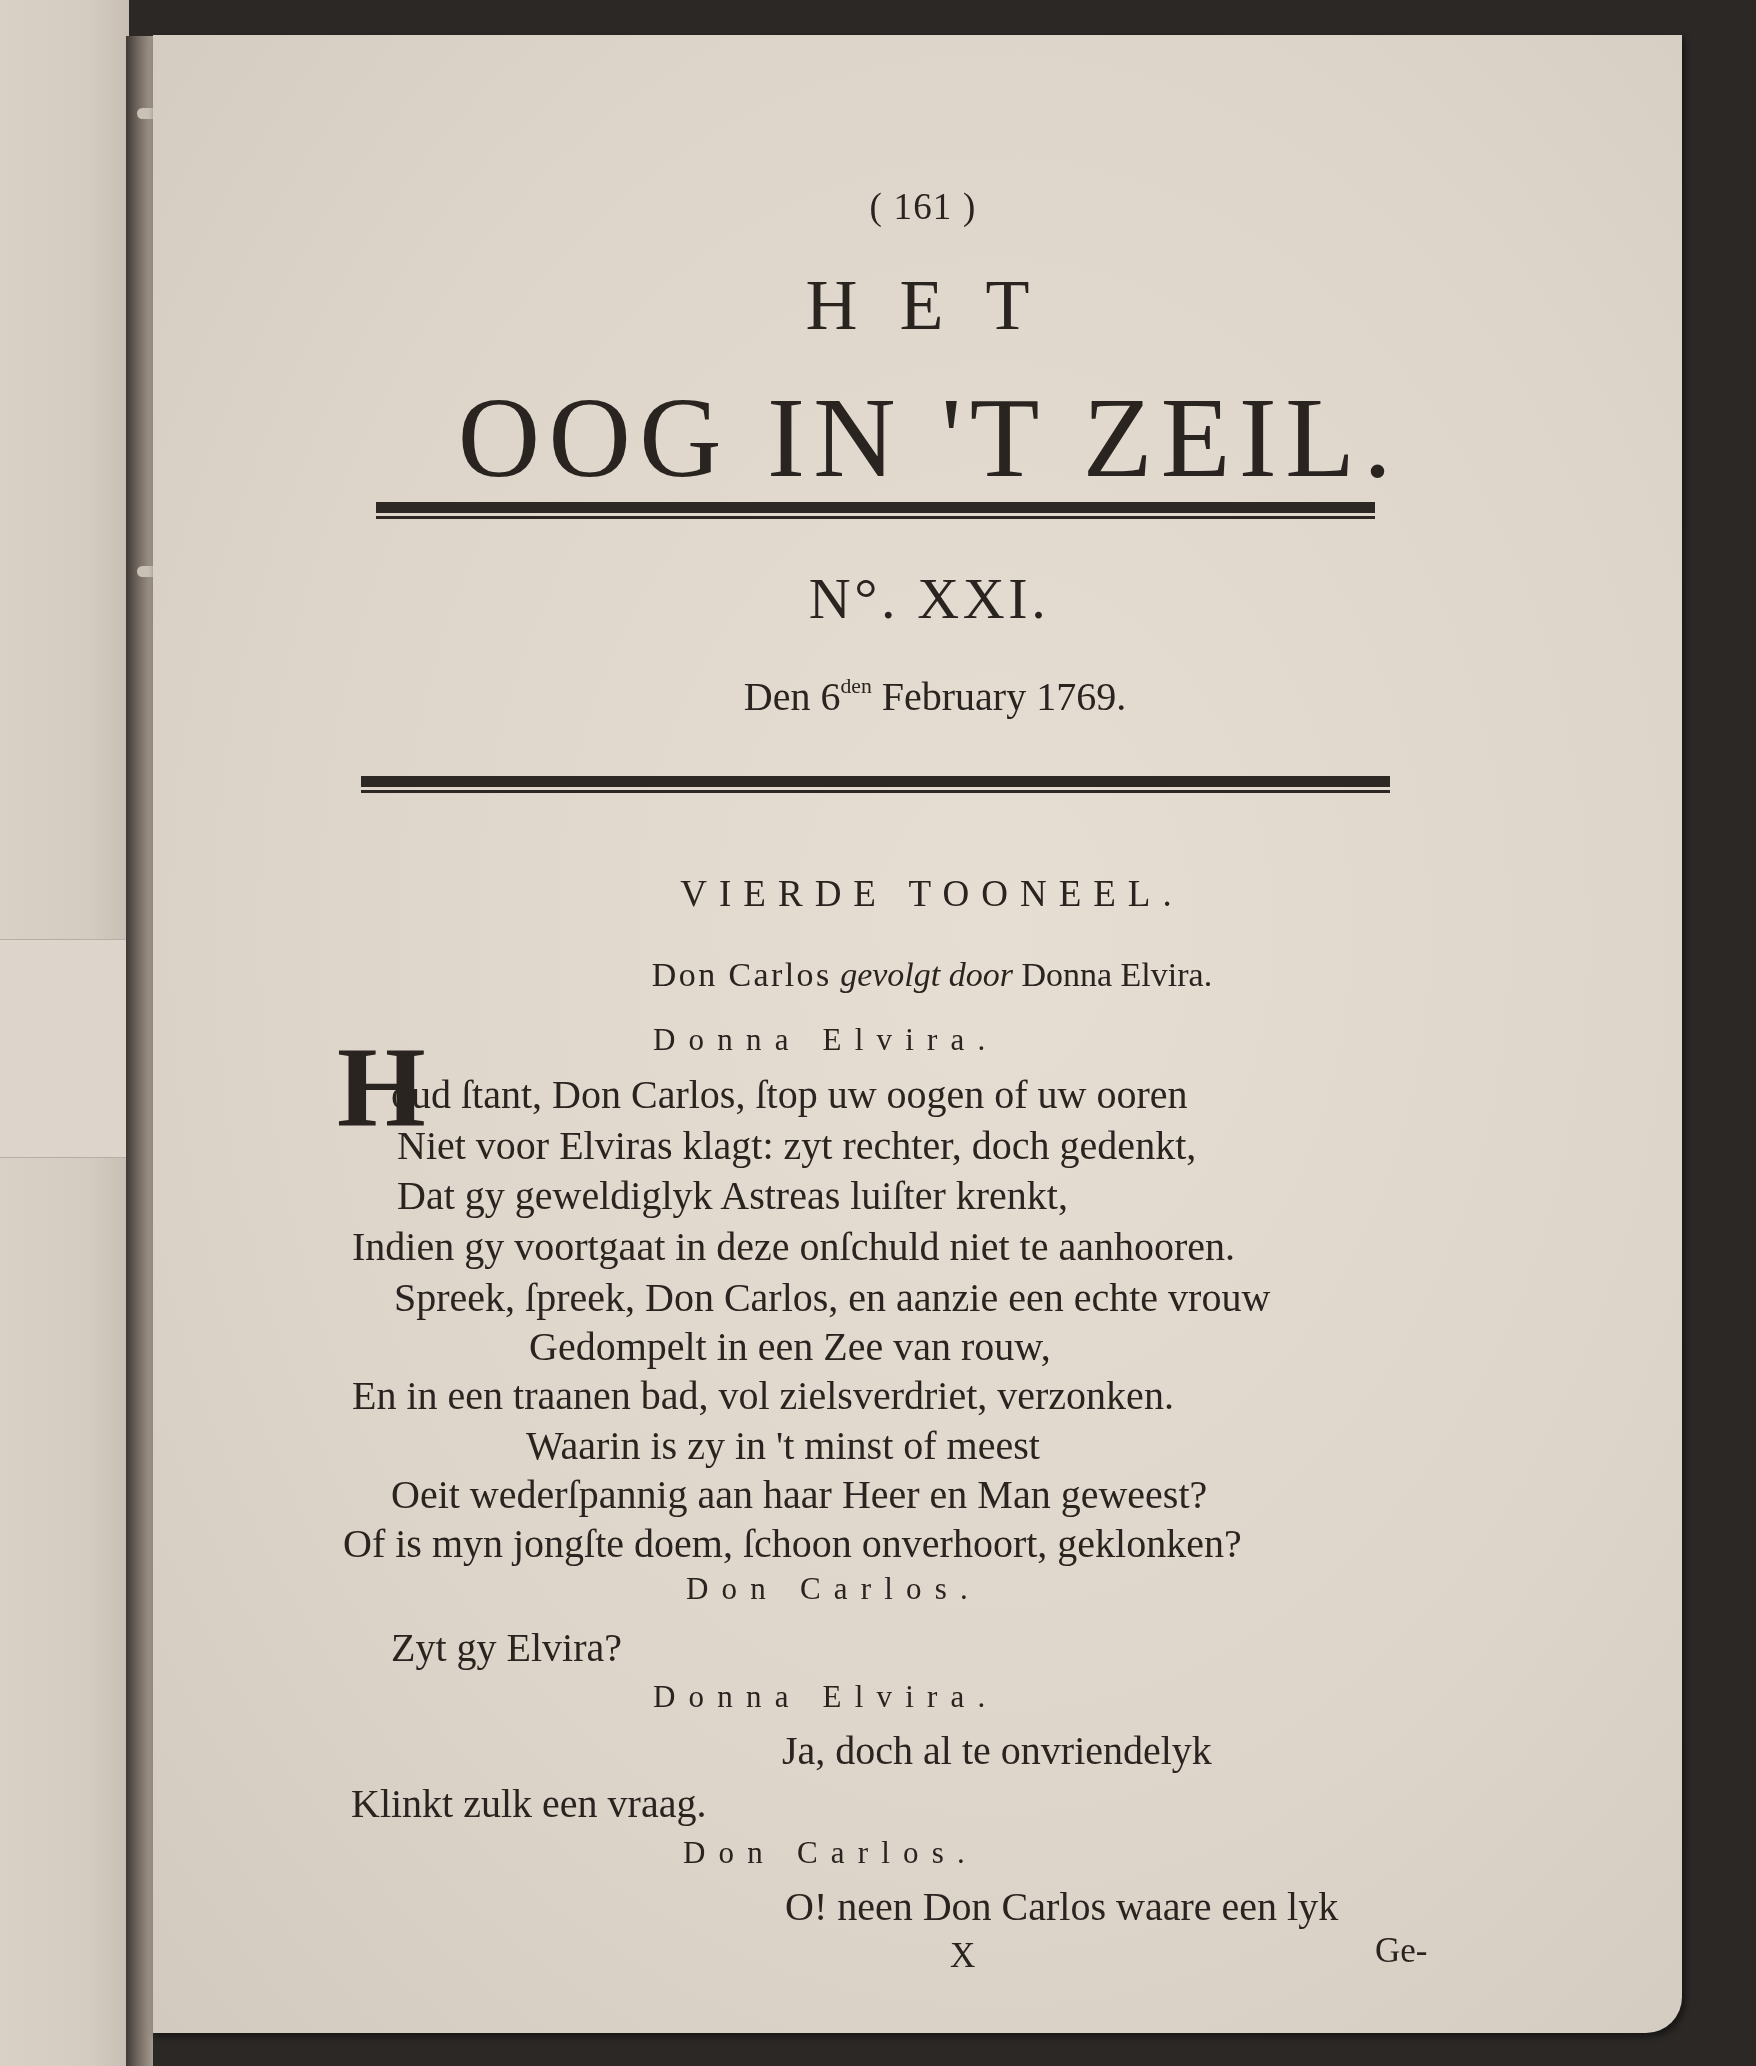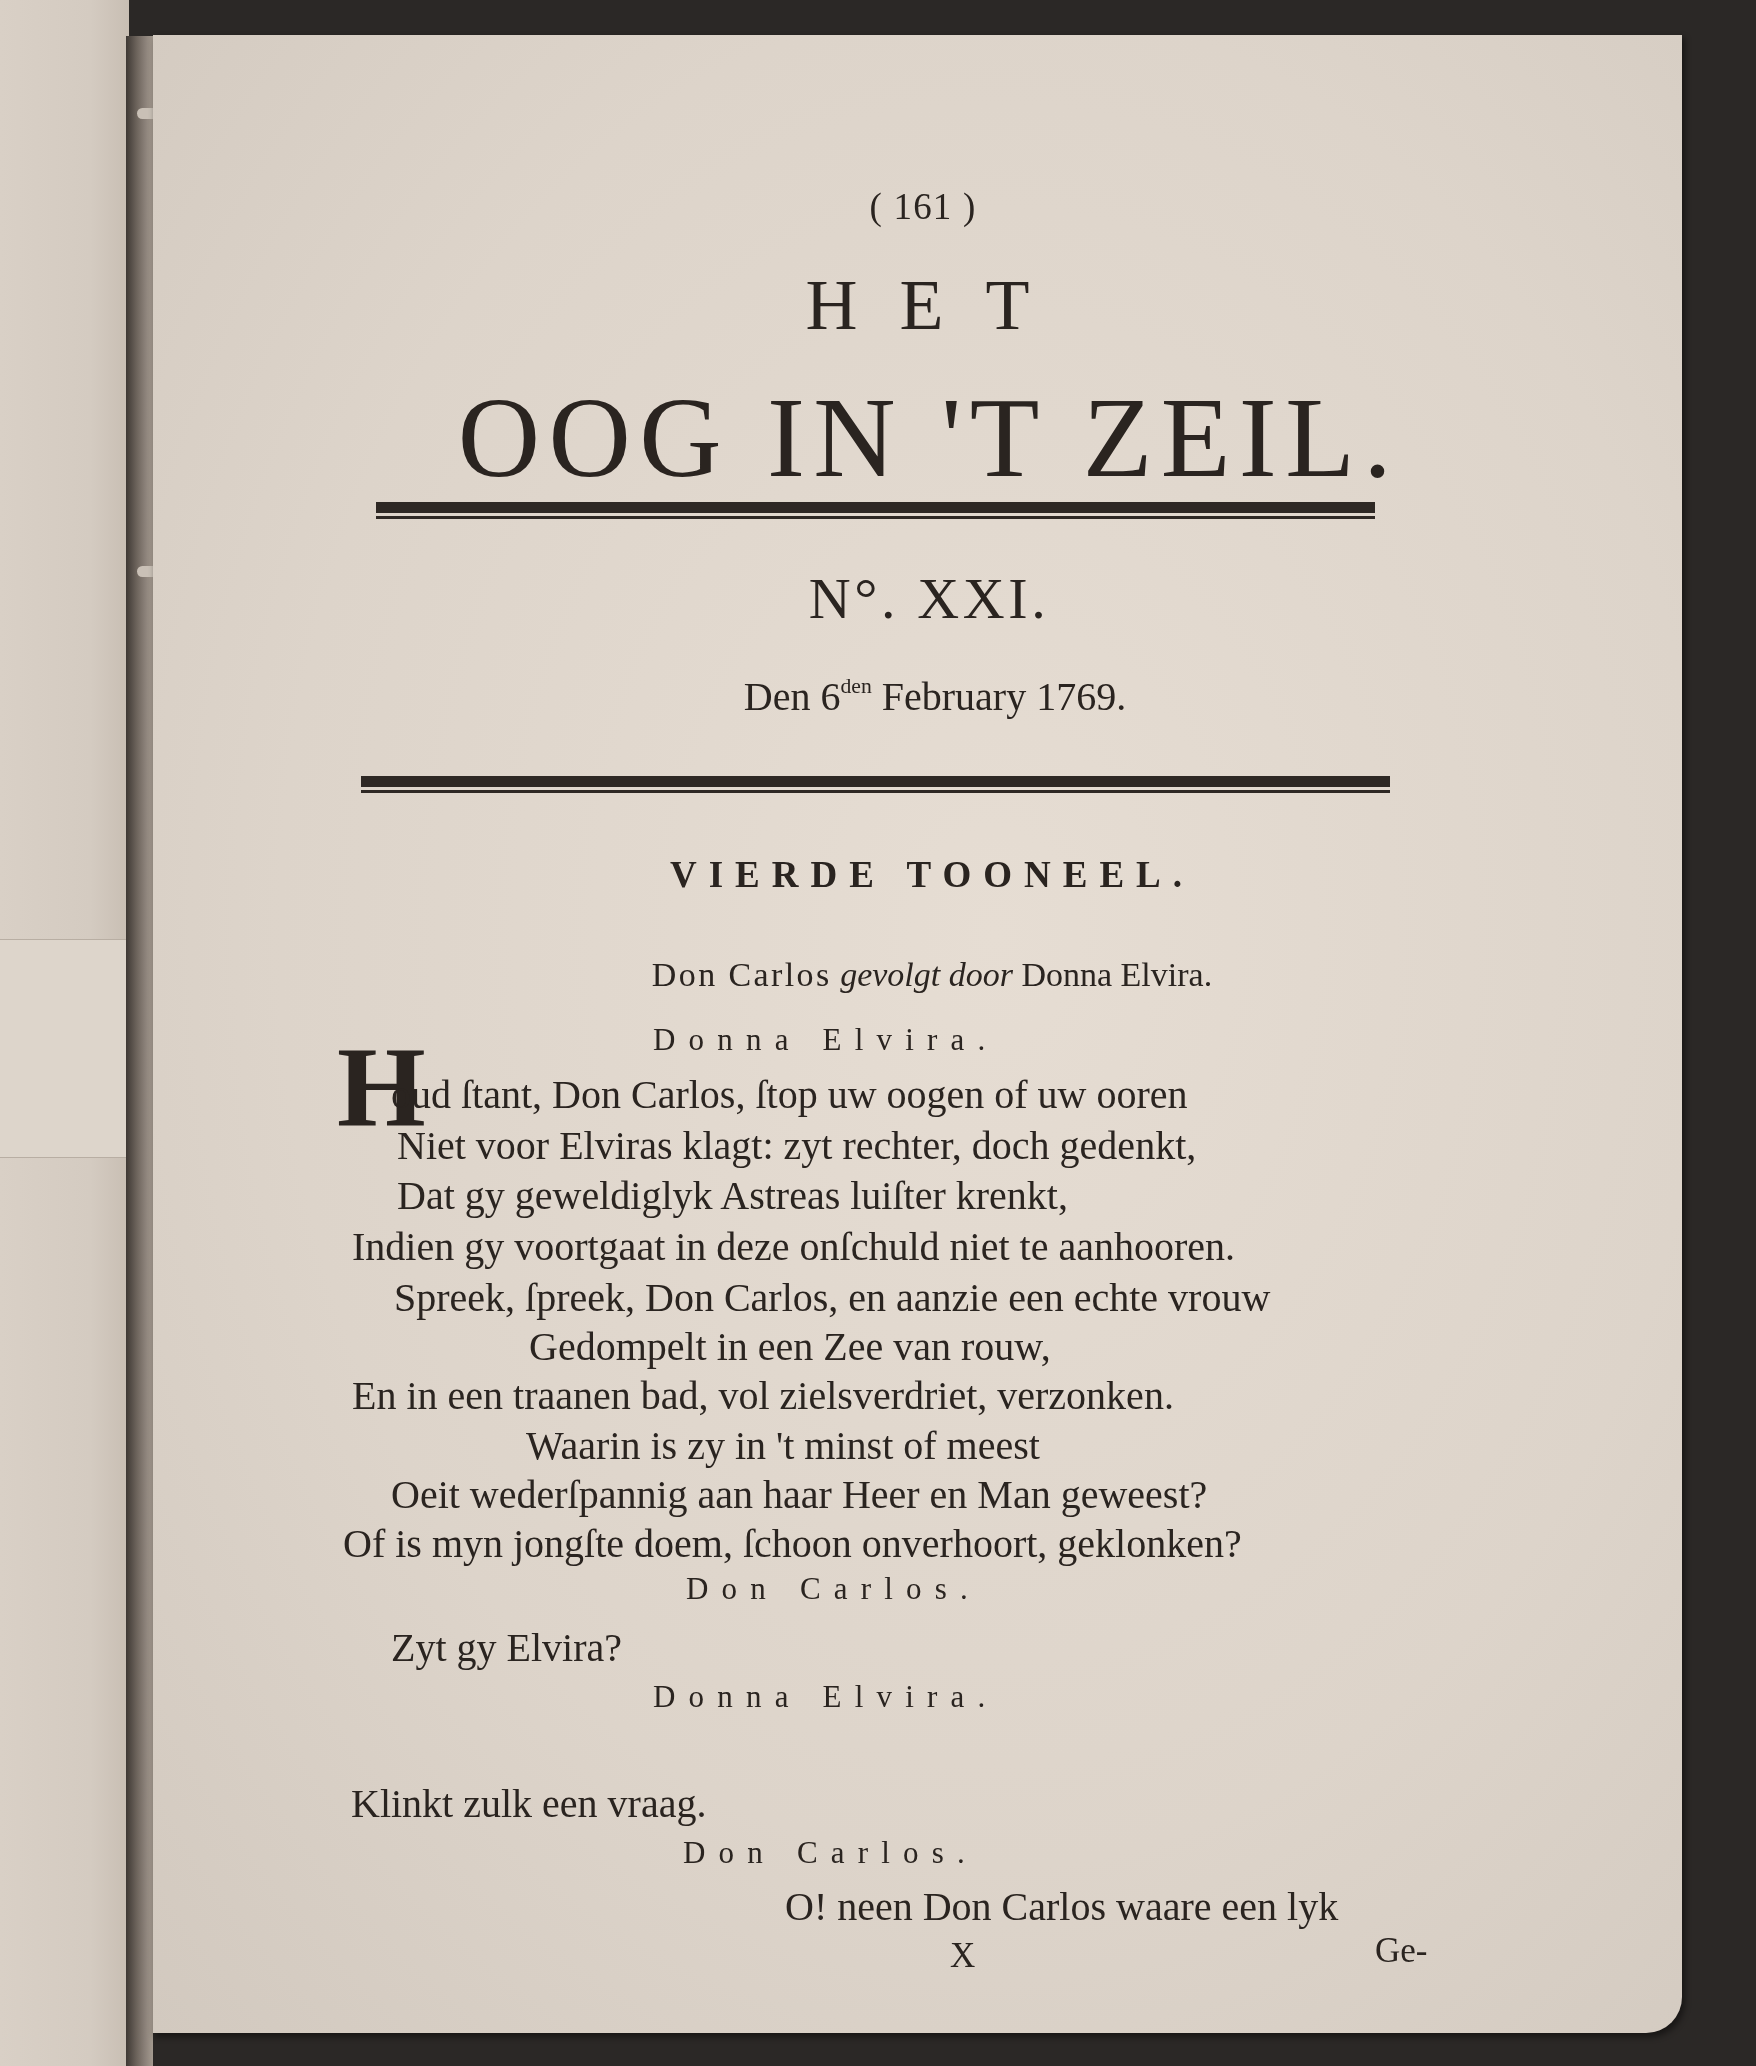--- a/index.html
+++ b/index.html
@@ -38,21 +38,21 @@
   .rule {
     position: absolute; left: 223px; width: 999px;
   }
   .rule .thick { height: 10.8px; background: #2e2824; }
   .rule .thin { height: 3px; background: #2e2824; margin-top: 3.6px; }
   .rule1 { top: 467px; }
   .rule2 { top: 741px; left: 208px; width: 1029px; }
   .issue { top: 530px; font-size: 58px; letter-spacing: 3.6px; left: 12px; }
   .date { top: 638px; font-size: 40px; left: 24px; }
   .date sup { font-size: 21.7px; vertical-align: 17px; }
-  .act { top: 818px; font-size: 37px; letter-spacing: 12px; left: 18px; font-weight: bold; }
+  .act { top: 837px; font-size: 37px; letter-spacing: 12px; left: 18px; }
   .stage { top: 921px; font-size: 34px; left: 18px; }
   .stage .sc { font-size: 34px; letter-spacing: 2.4px; }
   .speaker { position: absolute; font-size: 31px; letter-spacing: 13.2px; }
   .line { position: absolute; font-size: 40px; white-space: nowrap; }
   .dropcap {
     position: absolute; left: 184px; top: 996px; font-size: 114px; line-height: 1;
     font-weight: bold;
   }
   .sig { position: absolute; font-size: 35px; }
   .darkbg-top { position: absolute; left: 129px; top: 0; width: 1627px; height: 35px; background: #2b2826; }
@@ -93,19 +93,20 @@
   <div class="line" style="left:244px; top:1137px">Dat gy geweldiglyk Astreas luiſter krenkt,</div>
   <div class="line" style="left:241px; top:1239px">Spreek, ſpreek, Don Carlos, en aanzie een echte vrouw</div>
   <div class="line" style="left:376px; top:1288px">Gedompelt in een Zee van rouw,</div>
   <div class="line" style="left:199px; top:1337px">En in een traanen bad, vol zielsverdriet, verzonken.</div>
   <div class="line" style="left:373px; top:1387px">Waarin is zy in 't minst of meest</div>
   <div class="line" style="left:238px; top:1436px">Oeit wederſpannig aan haar Heer en Man geweest?</div>
   <div class="line" style="left:190px; top:1485px">Of is myn jongſte doem, ſchoon onverhoort, geklonken?</div>
   <div class="speaker" style="left:533px; top:1536px">Don Carlos.</div>
   <div class="line" style="left:238px; top:1589px">Zyt gy Elvira?</div>
   <div class="speaker" style="left:500px; top:1644px">Donna Elvira.</div>
+  <div class="line" style="left:629px; top:1692px">Ja, doch al te onvriendelyk</div>
   <div class="line" style="left:198px; top:1745px">Klinkt zulk een vraag.</div>
   <div class="speaker" style="left:530px; top:1800px">Don Carlos.</div>
   <div class="line" style="left:632px; top:1848px">O! neen Don Carlos waare een lyk</div>
   <div class="sig" style="left:797px; top:1901px">X</div>
   <div class="sig" style="left:1222px; top:1896px">Ge-</div>
 </div>
 
 
 </body></html>

